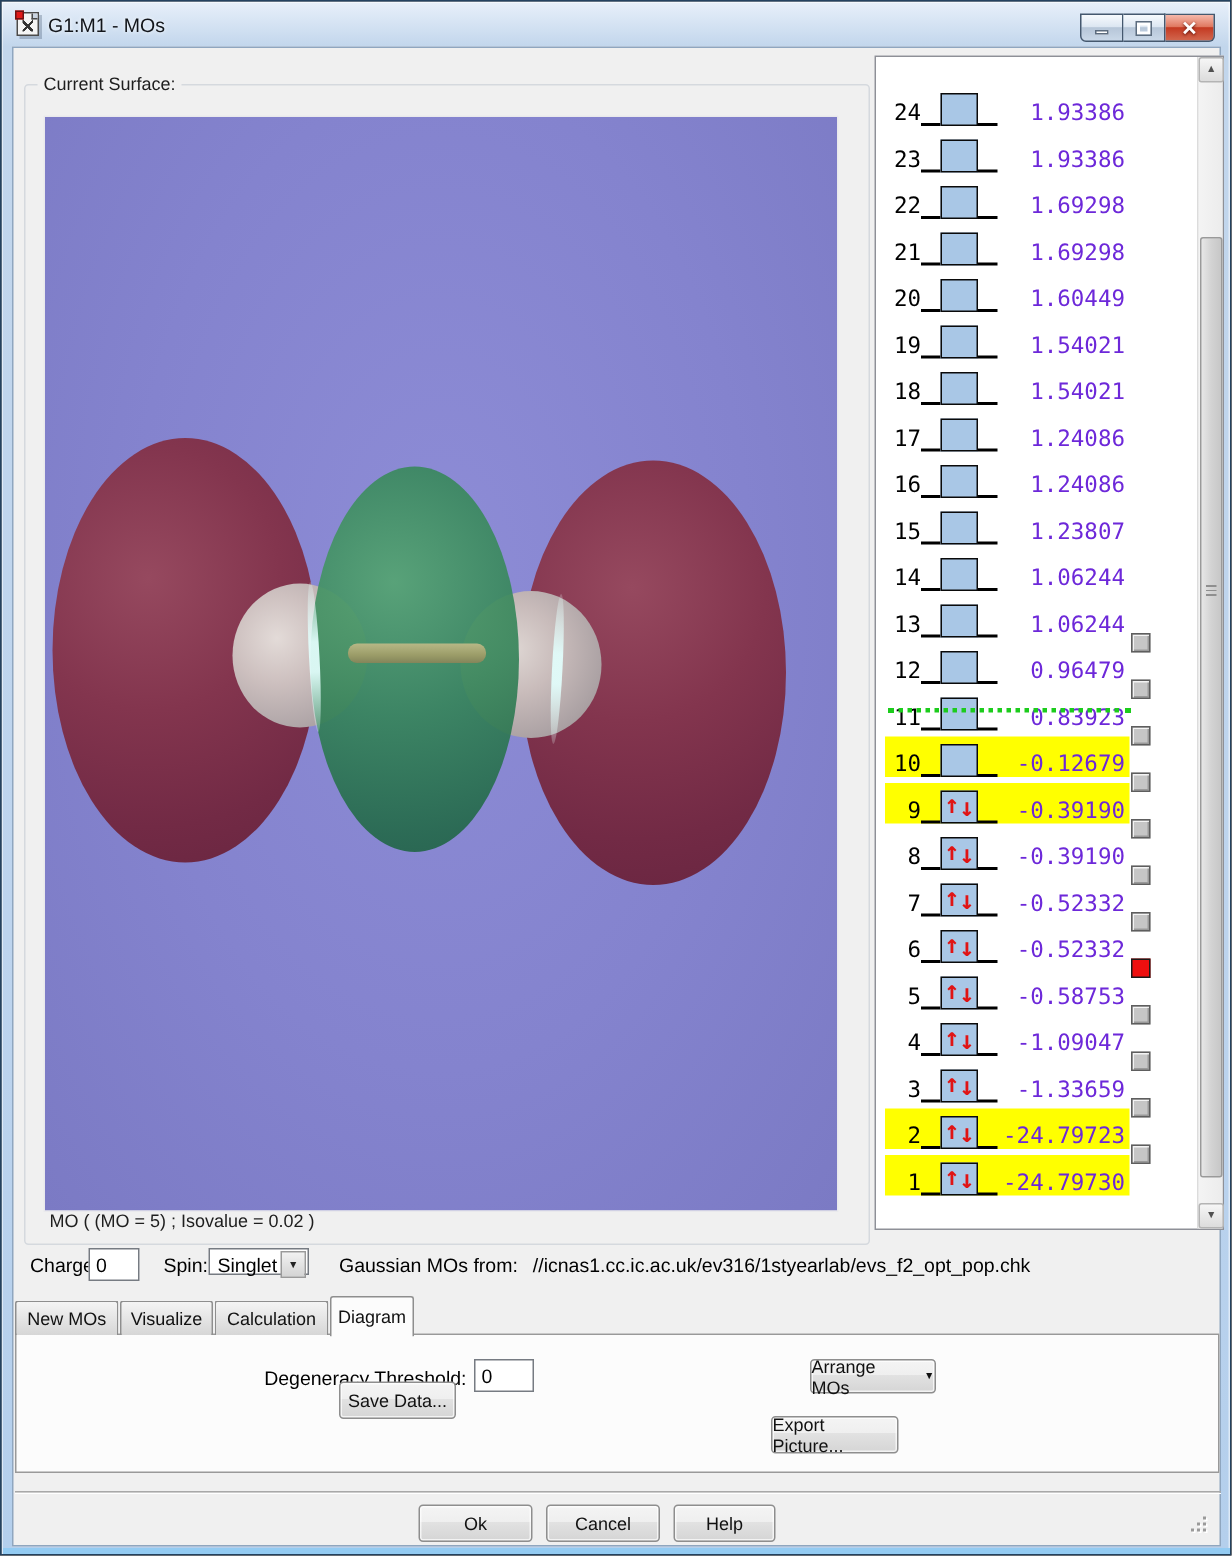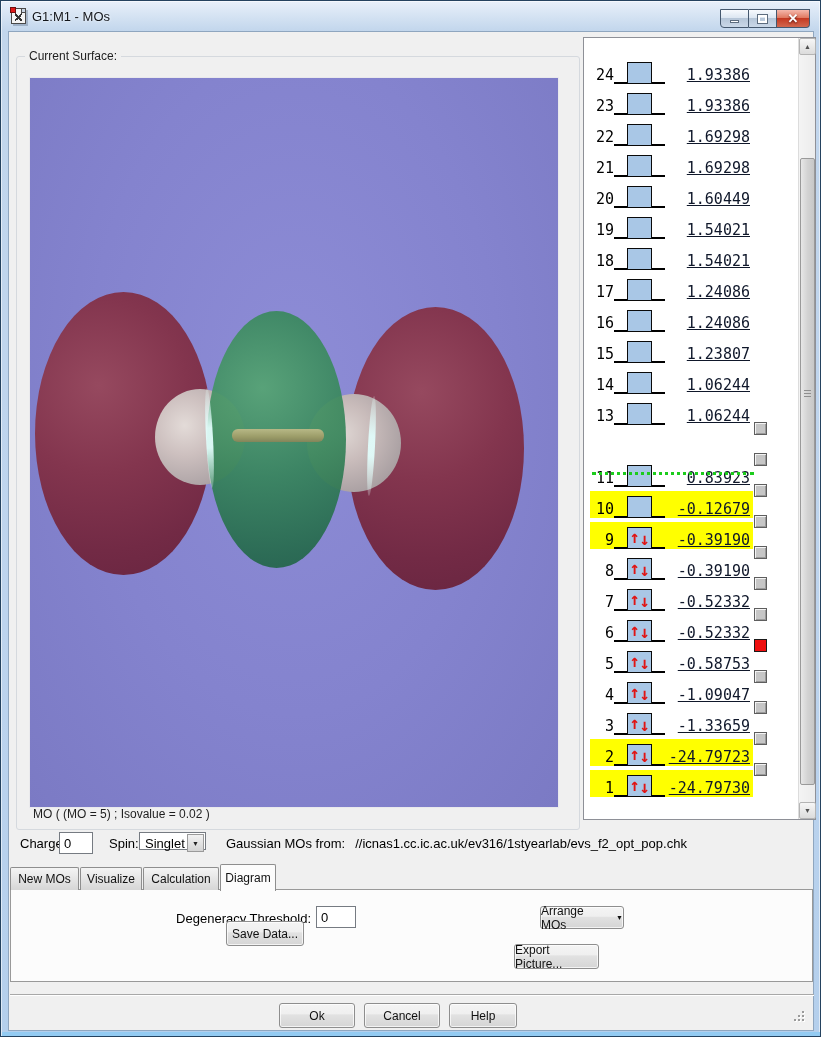--- a/index.html
+++ b/index.html
@@ -69,21 +69,21 @@
   #mo-rows { position:absolute; left:0; top:0; width:214px; height:100%; padding:3px 0 0 6px; overflow:hidden; }
   .mo-row { position:relative; height:31px; }
   .hlwrap { position:absolute; left:0; top:16px; height:27px; width:163px; display:flex; align-items:flex-end; }
   .hlwrap.yellow { background:#ffff00; }
   .mo-num { width:24px; text-align:right; font:15px "DejaVu Sans Mono", monospace; color:#000; }
   .mo-line { width:13px; height:2px; background:#000; }
   .mo-box { width:25px; height:22px; background:#a9c7e6; border:1.5px solid #0a0a0a; display:flex; align-items:center; justify-content:center; }
   .arr { font:bold 17px "DejaVu Sans Mono", monospace; color:#e01414; line-height:20px; width:10px; text-align:center; }
   .arr.up { margin-top:-2px; }
   .arr.dn { margin-top:2px; }
-  .mo-val { width:85px; text-align:right; font:15px "DejaVu Sans Mono", monospace; color:#0f172a; letter-spacing:0px;text-decoration:underline; }
+  .mo-val { width:85px; text-align:right; font:15px "DejaVu Sans Mono", monospace; color:#6d28d9; letter-spacing:0px; }
   .mo-check { position:absolute; left:164px; top:9px; width:13px; height:13px;
     background:#c6c6c6; border:1px solid #5e5e5e;
     box-shadow:inset 1px 1px 0 rgba(255,255,255,.8), inset -1px -1px 0 rgba(0,0,0,.22); }
   .mo-check.red { background:#ee0f0f; border-color:#1a1a1a; box-shadow:none; }
   .mo-row.sep::before { content:""; position:absolute; left:2px; top:-3px; width:162px; border-top:3px dotted #1ccc1c; }
   
   #mo-scrollbar { position:absolute; right:0; top:0; width:17px; height:100%;
     background:linear-gradient(90deg,#f4f4f4,#ececec); border-left:1px solid #dcdcdc; }
   .sb-btn { position:absolute; left:0; width:17px; height:17px; display:flex; align-items:center; justify-content:center;
     font-size:7px; color:#505050; background:linear-gradient(#f6f6f6,#dcdcdc); border:1px solid #b4b4b4; border-radius:2px; }
@@ -274,20 +274,27 @@
           <div class="mo-row">
             <div class="hlwrap">
               <span class="mo-num">13</span>
               <span class="mo-line"></span>
               <span class="mo-box"></span>
               <span class="mo-line"></span>
               <span class="mo-val">1.06244</span>
             </div>
           </div>
           <div class="mo-row">
+            <div class="hlwrap">
+              <span class="mo-num">12</span>
+              <span class="mo-line"></span>
+              <span class="mo-box"></span>
+              <span class="mo-line"></span>
+              <span class="mo-val">0.96479</span>
+            </div>
             <span class="mo-check"></span>
           </div>
           <div class="mo-row">
             <div class="hlwrap">
               <span class="mo-num">11</span>
               <span class="mo-line"></span>
               <span class="mo-box"></span>
               <span class="mo-line"></span>
               <span class="mo-val">0.83923</span>
             </div>

